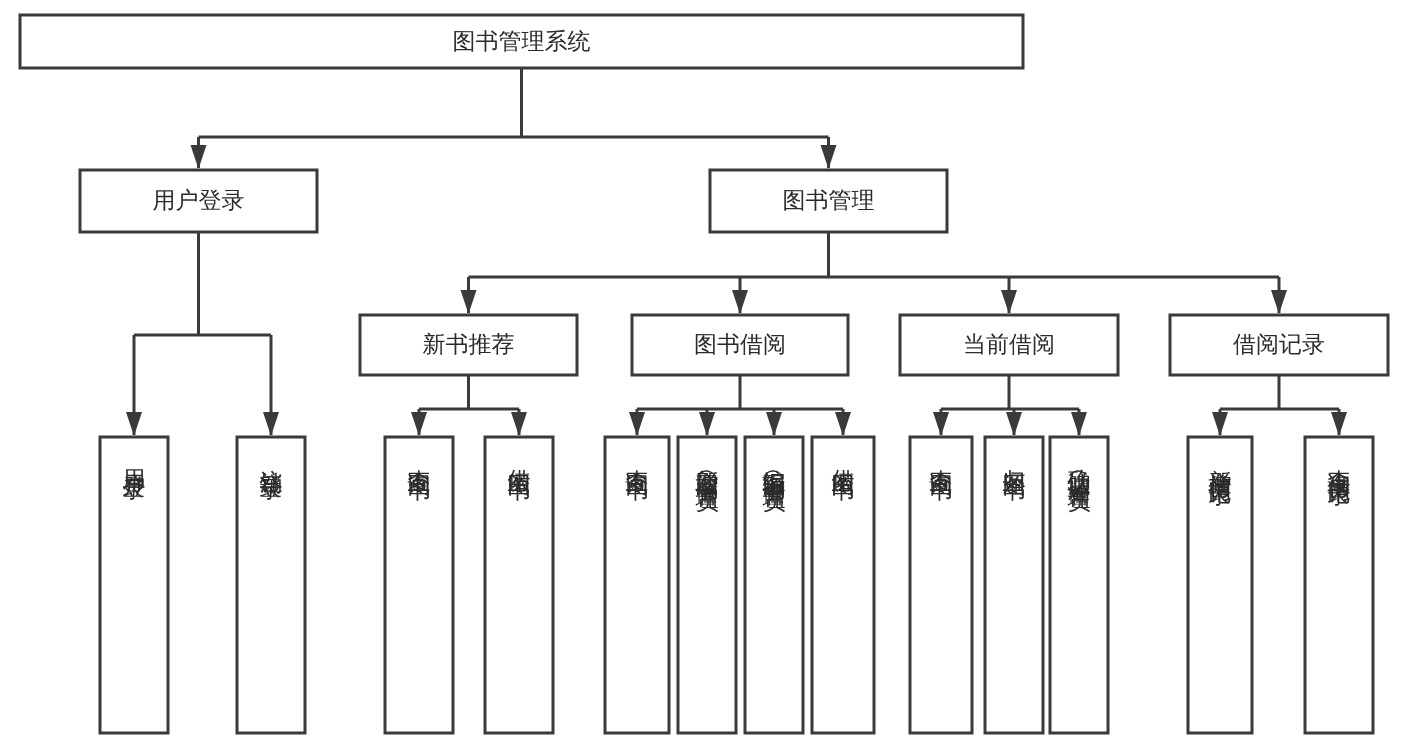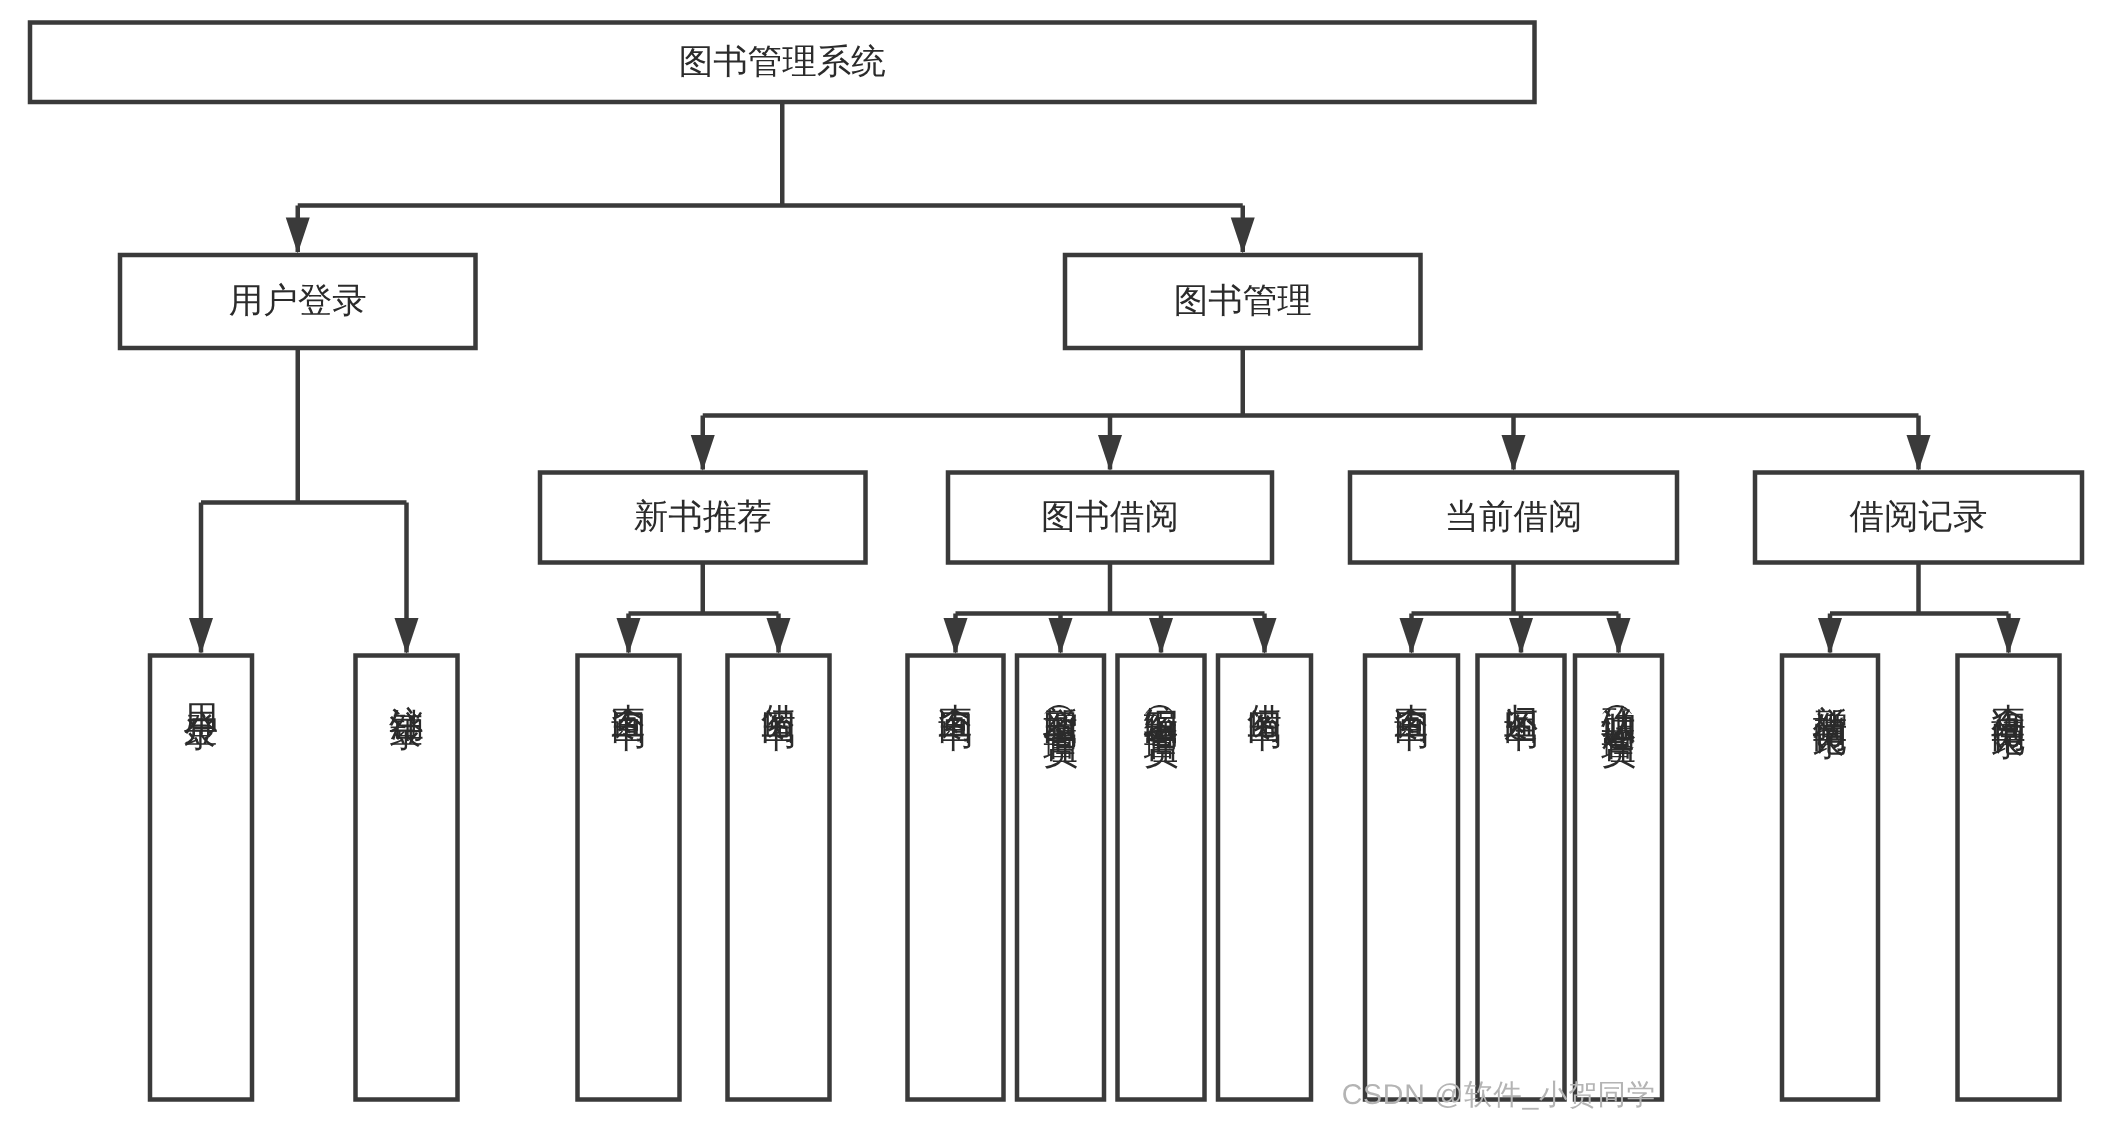--- a/index.html
+++ b/index.html
@@ -205,15 +205,14 @@
         <span class="node-label-v">确认归还（管理员）</span>
       </div>
       <div class="vlabel-wrap" style="left: 1188px; top: 451px; width: 64px; height: 276px;">
         <span class="node-label-v">新增借阅记录</span>
       </div>
       <div class="vlabel-wrap" style="left: 1305px; top: 451px; width: 68px; height: 276px;">
         <span class="node-label-v">查询借阅记录</span>
       </div>
     </div>
 
-  <div class="watermark">CSDN @软件_小贺同学</div>
 
 </div>
 
 </body></html>

